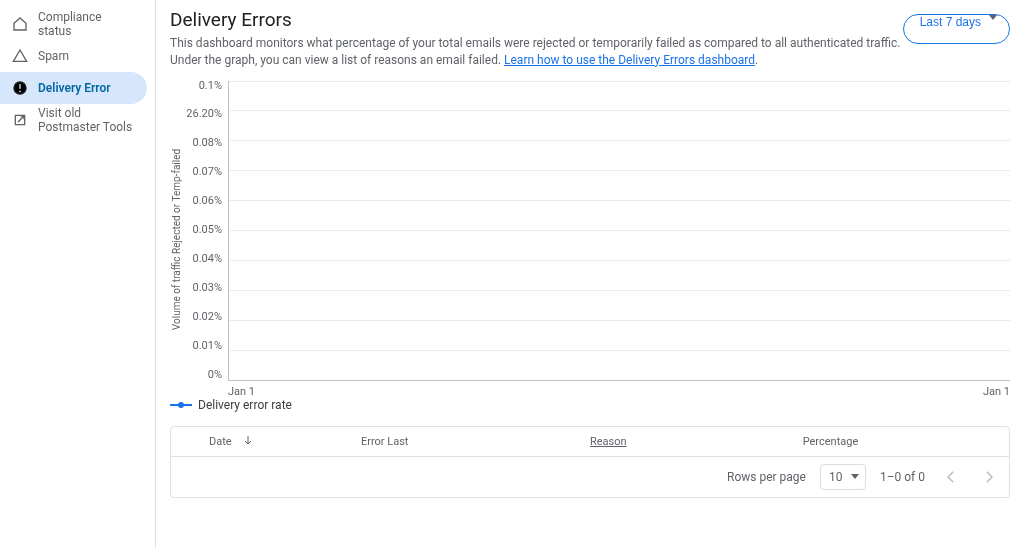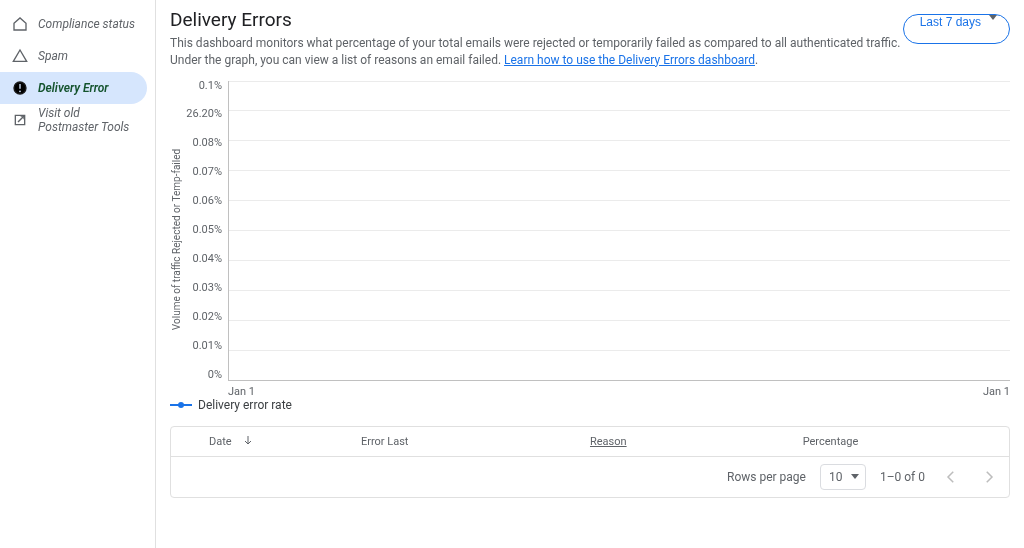--- a/index.html
+++ b/index.html
@@ -14,37 +14,36 @@
   }
   .layout {
     display: flex;
     height: 548px;
   }
   
   .sidebar {
     width: 156px;
     border-right: 1px solid #e0e0e0;
     padding-top: 8px;
-    font-style: italic;
   }
   .nav-list { list-style: none; margin: 0; padding: 0; }
   .nav-item {
     display: flex;
     align-items: center;
     height: 32px;
     padding: 0 12px 0 12px;
     margin: 0 8px 0 0;
     border-radius: 0 16px 16px 0;
     cursor: pointer;
     color: #5f6368;
     font-size: 12px;
   }
   .nav-item.active {
     background: #d6e6fd;
-    color: #14532d;
+    color: #0369a1;
     font-weight: 600;
   }
   .nav-item .icon {
     width: 16px; height: 16px;
     margin-right: 10px;
     display: inline-flex;
     align-items: center; justify-content: center;
     flex-shrink: 0;
   }
   .nav-item svg { stroke: #5f6368; fill: none; }

